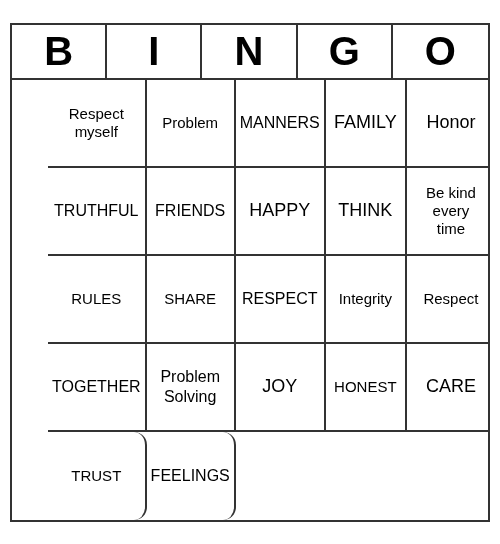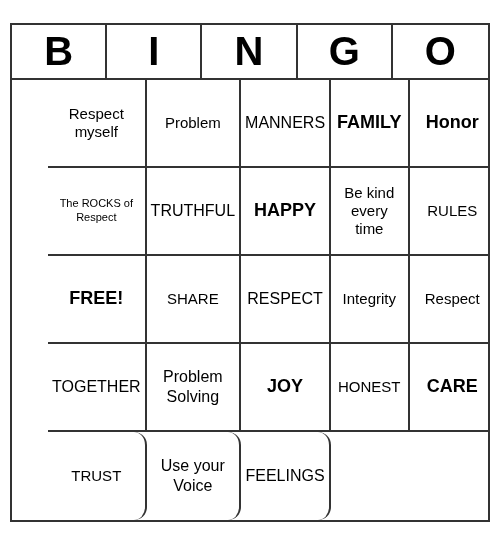--- a/index.html
+++ b/index.html
@@ -54,21 +54,21 @@
       padding-left: 11px;
     }
     .bingo-cell:nth-child(n+21) {
       border-bottom: none;
       border-radius: 13px;
     }
     .cell-text {
       display: block;
     }
     
-    .font-large { font-size: 18px; font-weight: bold; }
+    .font-large { font-size: 18px; font-weight: normal; }
     .font-medium { font-size: 15px; }
     .font-small { font-size: 16px; }
     .font-xsmall { font-size: 11px; }
   </style>
 </head>
 <body>
 
 <div class="bingo-card">
   <div class="bingo-header">
   <div class="bingo-header-cell">B</div>
@@ -87,36 +87,36 @@
       <div class="bingo-cell">
         <span class="cell-text font-small">MANNERS</span>
       </div>
       <div class="bingo-cell">
         <span class="cell-text font-large">FAMILY</span>
       </div>
       <div class="bingo-cell">
         <span class="cell-text font-large">Honor</span>
       </div>
       <div class="bingo-cell">
-        <span class="cell-text font-xsmall">The ROCKS of Respect</span>
-      </div>
-      <div class="bingo-cell">
         <span class="cell-text font-small">TRUTHFUL</span>
       </div>
       <div class="bingo-cell">
+        <span class="cell-text font-small">FRIENDS</span>
+      </div>
+      <div class="bingo-cell">
         <span class="cell-text font-large">HAPPY</span>
+      </div>
+      <div class="bingo-cell">
+        <span class="cell-text font-large">THINK</span>
       </div>
       <div class="bingo-cell">
         <span class="cell-text font-medium">Be kind every time</span>
       </div>
       <div class="bingo-cell">
         <span class="cell-text font-medium">RULES</span>
-      </div>
-      <div class="bingo-cell">
-        <span class="cell-text font-large">FREE!</span>
       </div>
       <div class="bingo-cell">
         <span class="cell-text font-medium">SHARE</span>
       </div>
       <div class="bingo-cell">
         <span class="cell-text font-small">RESPECT</span>
       </div>
       <div class="bingo-cell">
         <span class="cell-text font-medium">Integrity</span>
       </div>
@@ -135,19 +135,16 @@
       <div class="bingo-cell">
         <span class="cell-text font-medium">HONEST</span>
       </div>
       <div class="bingo-cell">
         <span class="cell-text font-large">CARE</span>
       </div>
       <div class="bingo-cell">
         <span class="cell-text font-medium">TRUST</span>
       </div>
       <div class="bingo-cell">
-        <span class="cell-text font-small">Use your Voice</span>
-      </div>
-      <div class="bingo-cell">
         <span class="cell-text font-small">FEELINGS</span>
       </div>
     </div>
 </div>
 
 </body></html>

